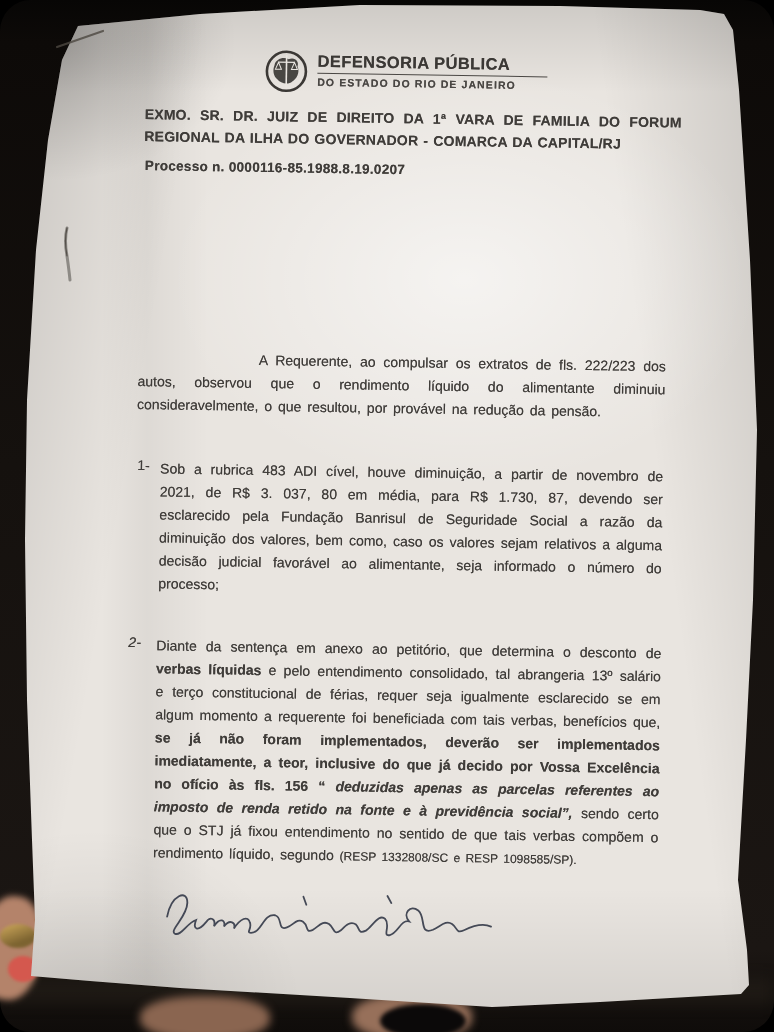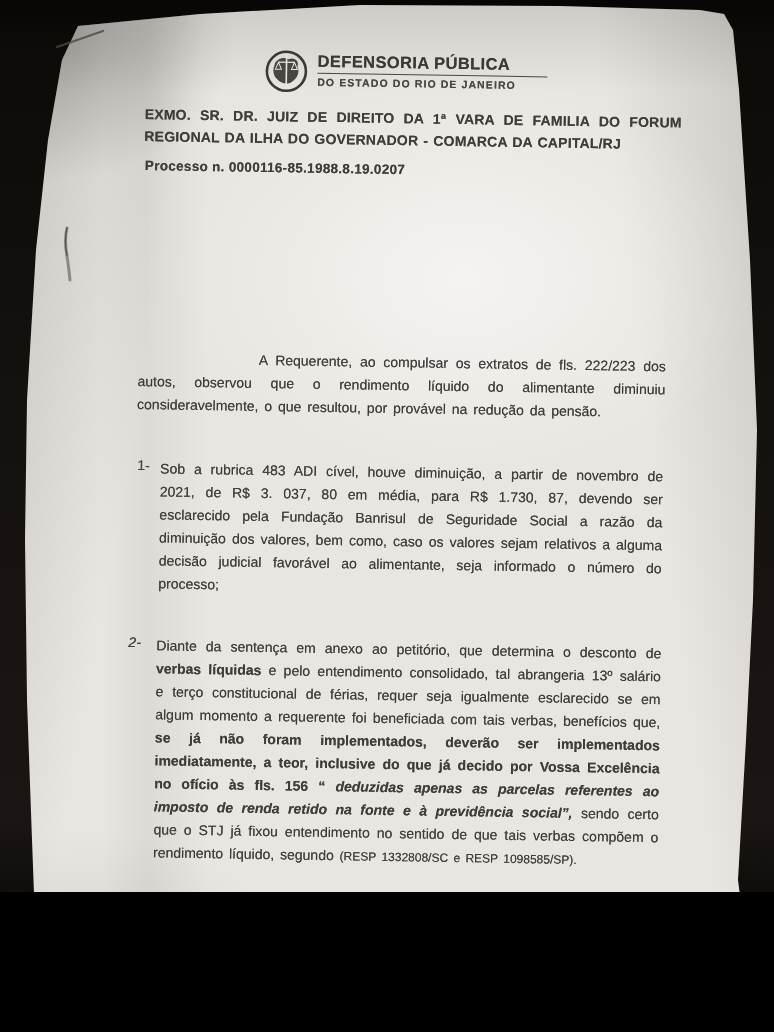--- a/index.html
+++ b/index.html
@@ -1,19 +1,20 @@
 <!DOCTYPE html>
 <html><head>
 <meta charset="utf-8">
 <style>
   html,body{margin:0;padding:0;background:#000;}
   .scene{
-    position:relative;width:774px;height:892px;overflow:hidden;
+    position:relative;width:774px;height:1032px;overflow:hidden;
     background:linear-gradient(180deg,#070605 0%,#0d0a08 4%,#15110e 45%,#1b1613 92%,#0f0c0a 100%);
     font-family:"Liberation Sans",sans-serif;
+    border-radius:31px;
   }
   
   .blob{position:absolute;}
   .leg-left{left:140px;top:996px;width:130px;height:44px;background:#8a6550;border-radius:45%;filter:blur(4px);}
   .leg-right{left:352px;top:994px;width:120px;height:46px;background:#97705a;border-radius:45%;filter:blur(4px);}
   .toe-dark{left:380px;top:1004px;width:86px;height:34px;background:#0b0909;border-radius:50%;filter:blur(2px);}
   .shelf-shadow{left:0px;top:978px;width:774px;height:26px;background:#262019;filter:blur(7px);opacity:.55;}
   .finger-skin{left:-20px;top:896px;width:62px;height:104px;background:#b4836a;border-radius:46%;filter:blur(3px);transform:rotate(7deg);}
   .gold-ring{left:0px;top:924px;width:36px;height:24px;background:linear-gradient(160deg,#cfa95c,#7c6330 70%);border-radius:50%;filter:blur(1.5px);}
   .painted-nail{left:8px;top:956px;width:30px;height:26px;background:#d4584e;border-radius:50%;filter:blur(1.5px);}

